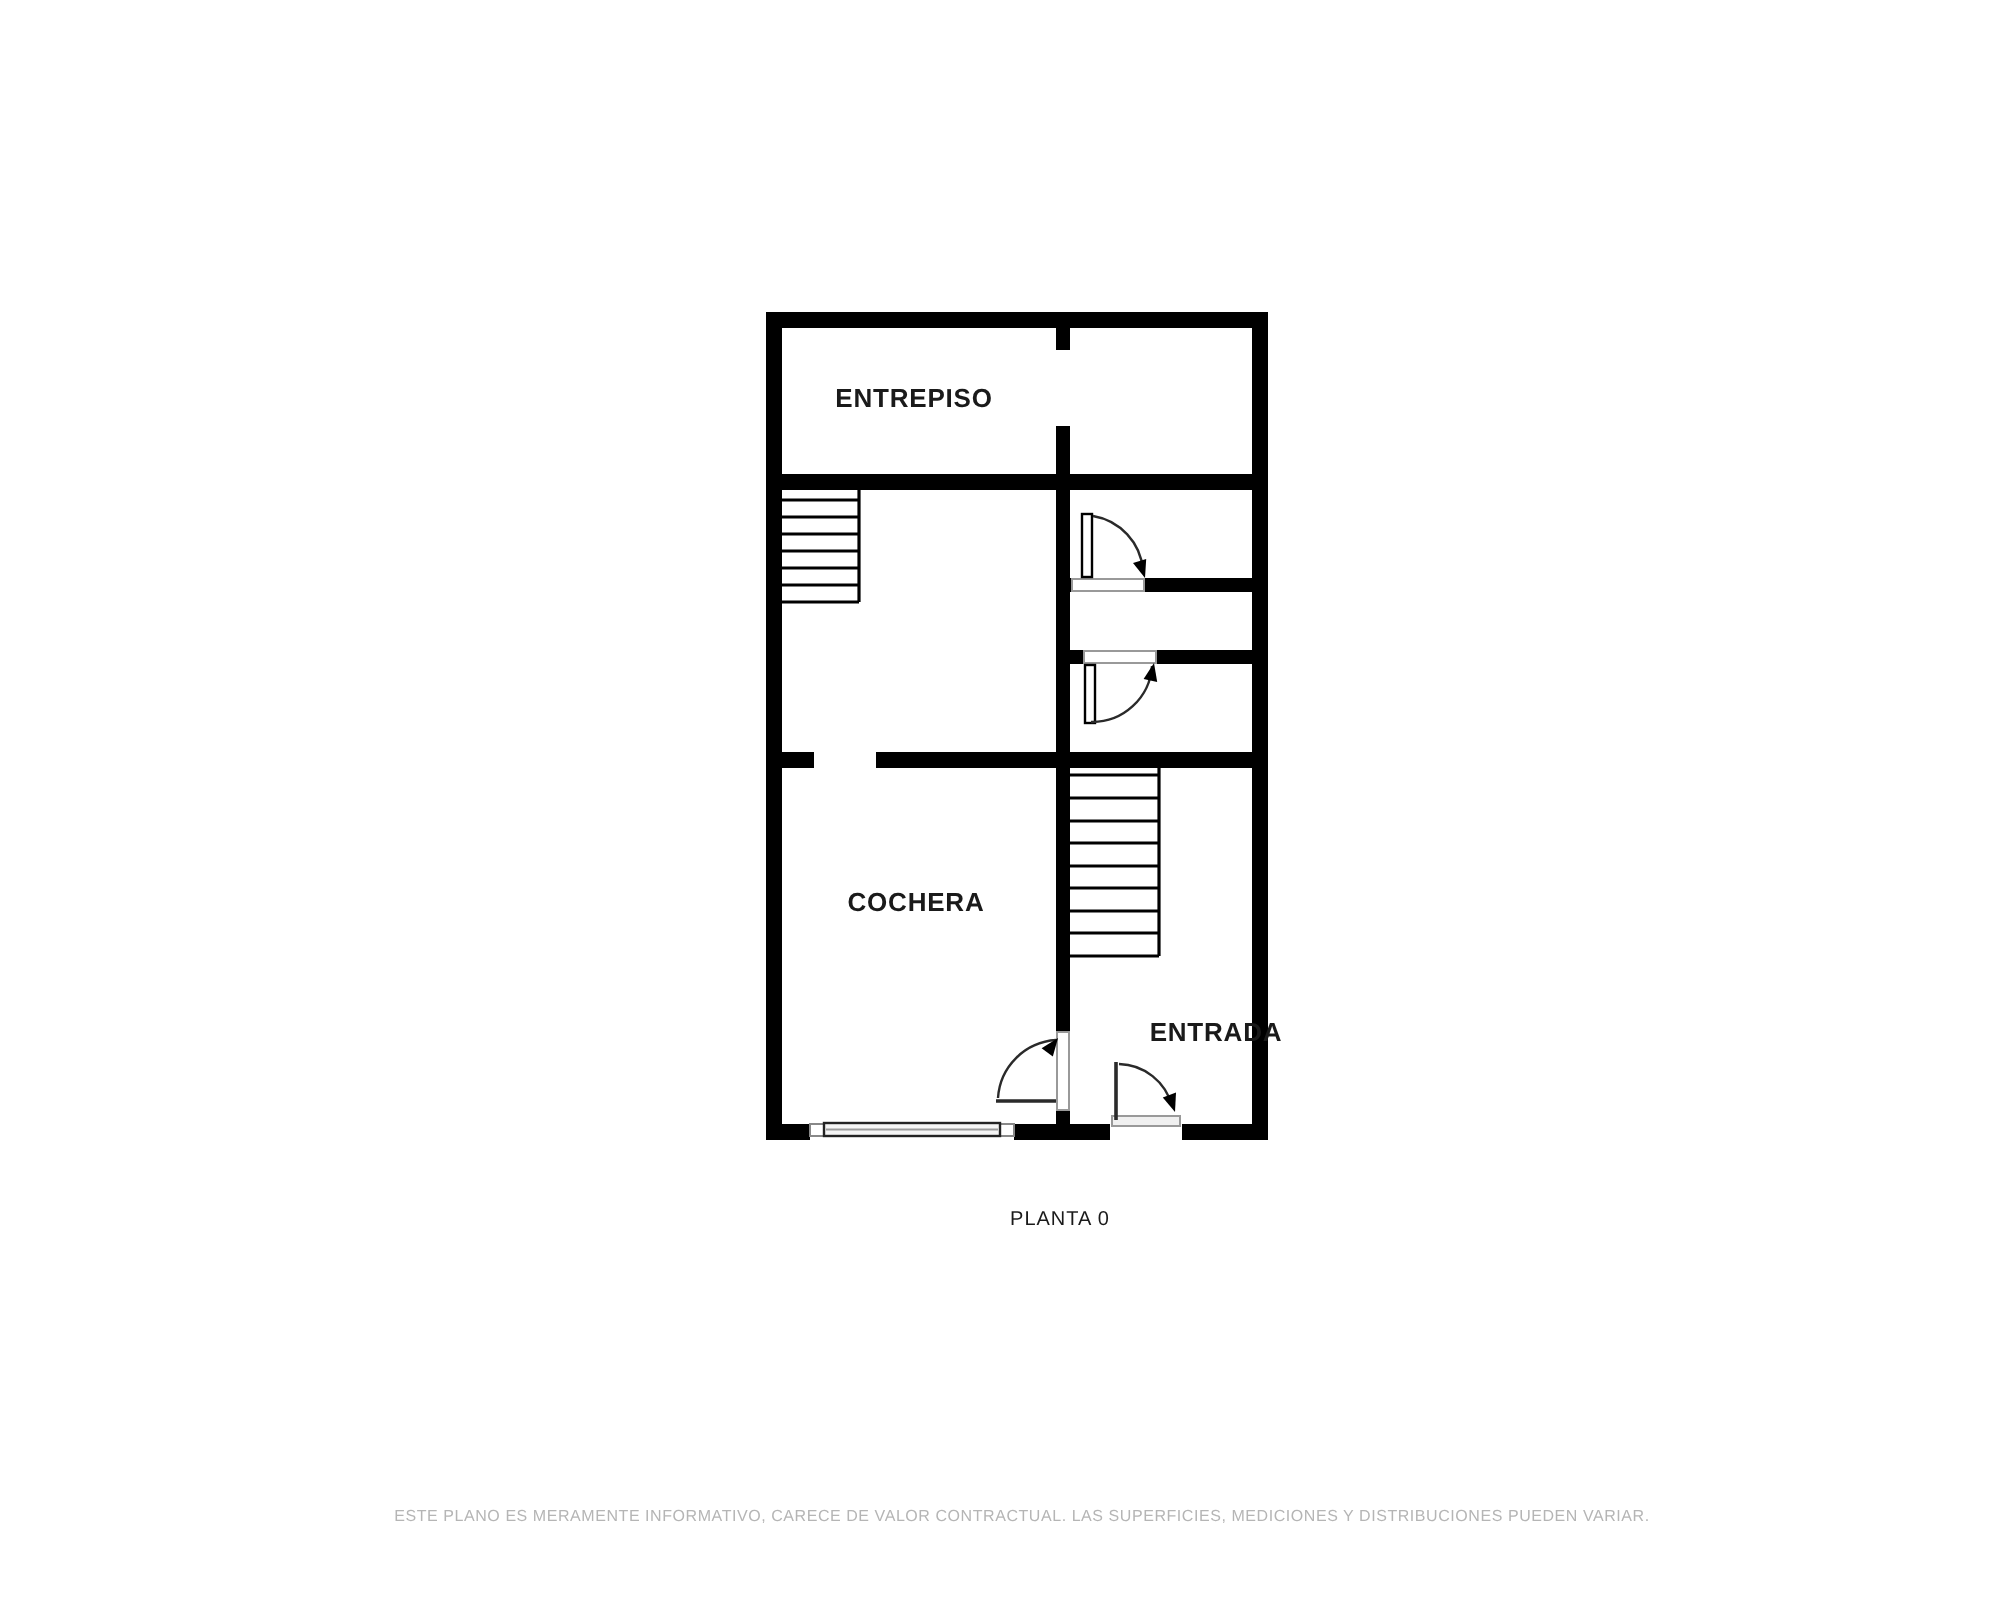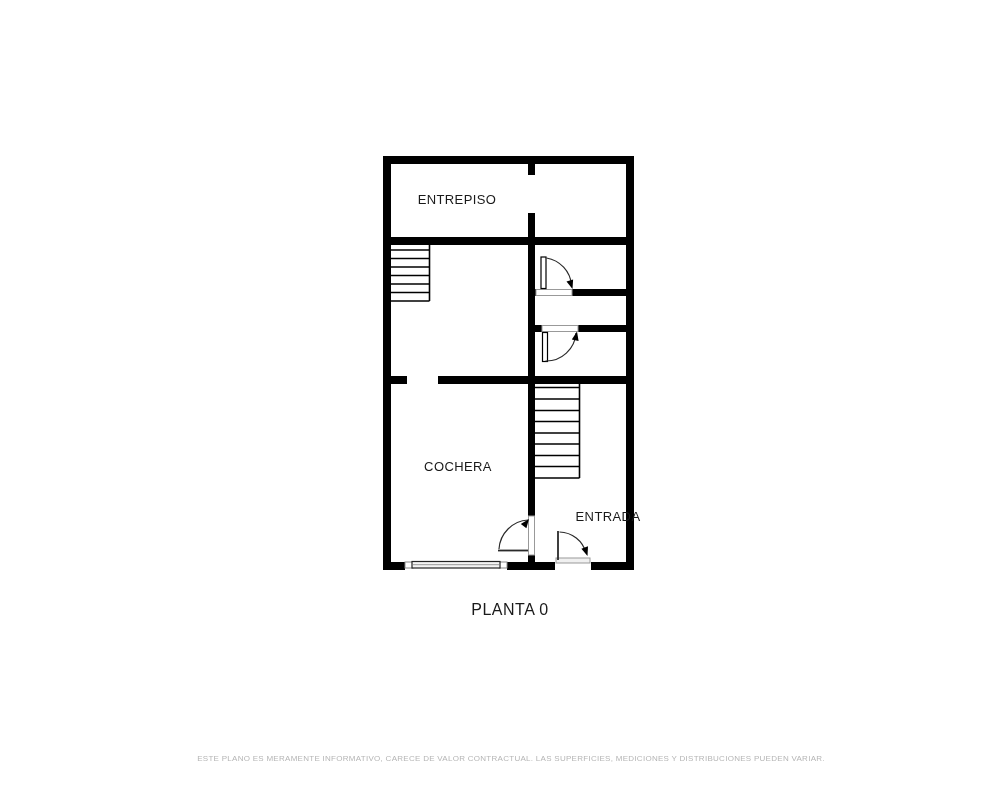--- a/index.html
+++ b/index.html
@@ -22,30 +22,31 @@
     left: 0;
     top: 0;
   }
   .room-label {
     position: absolute;
     transform: translate(-50%, -50%);
     font-size: 13px;
     letter-spacing: 0.4px;
     color: #1a1a1a;
     white-space: nowrap;
-    font-weight: 400;
+    font-weight: 700;
   }
   .floor-label {
     position: absolute;
     transform: translate(-50%, -50%);
-    font-size: 16px;
+    font-size: 10px;
     letter-spacing: 0.5px;
     color: #1a1a1a;
     white-space: nowrap;
     font-weight: 400;
+    margin-left: 20px;
   }
   .disclaimer {
     position: absolute;
     transform: translate(-50%, -50%);
     font-size: 8px;
     letter-spacing: 0.28px;
     color: #b5b5b5;
     white-space: nowrap;
     font-weight: 400;
   }
@@ -143,21 +144,21 @@
     <g>
       <rect x="405" y="562" width="8" height="6" fill="#ffffff" stroke="#888888" stroke-width="1"></rect>
       <rect x="499" y="562" width="8" height="6" fill="#ffffff" stroke="#888888" stroke-width="1"></rect>
       <rect x="412" y="561.5" width="88" height="6.5" fill="#f4f4f4" stroke="#222222" stroke-width="1.2"></rect>
       <line x1="413" y1="564.7" x2="499" y2="564.7" stroke="#999999" stroke-width="1"></line>
     </g>
   </svg>
 
   <div class="room-label" style="left:457px; top:199px;">ENTREPISO</div>
 
-  <div class="room-label" style="left:458px; top:466px;">COCHERA</div>
+  <div class="room-label" style="left:458px; top:451px;">COCHERA</div>
 
   <div class="room-label" style="left:580px; top:516px;margin-left:28px;">ENTRADA</div>
 
   <div class="floor-label" style="left:510px; top:610px;">PLANTA 0</div>
 
   <div class="disclaimer" style="left:511px; top:758px;">ESTE PLANO ES MERAMENTE INFORMATIVO, CARECE DE VALOR CONTRACTUAL. LAS SUPERFICIES, MEDICIONES Y DISTRIBUCIONES PUEDEN VARIAR.</div>
 
 </div>
 
 </body></html>

